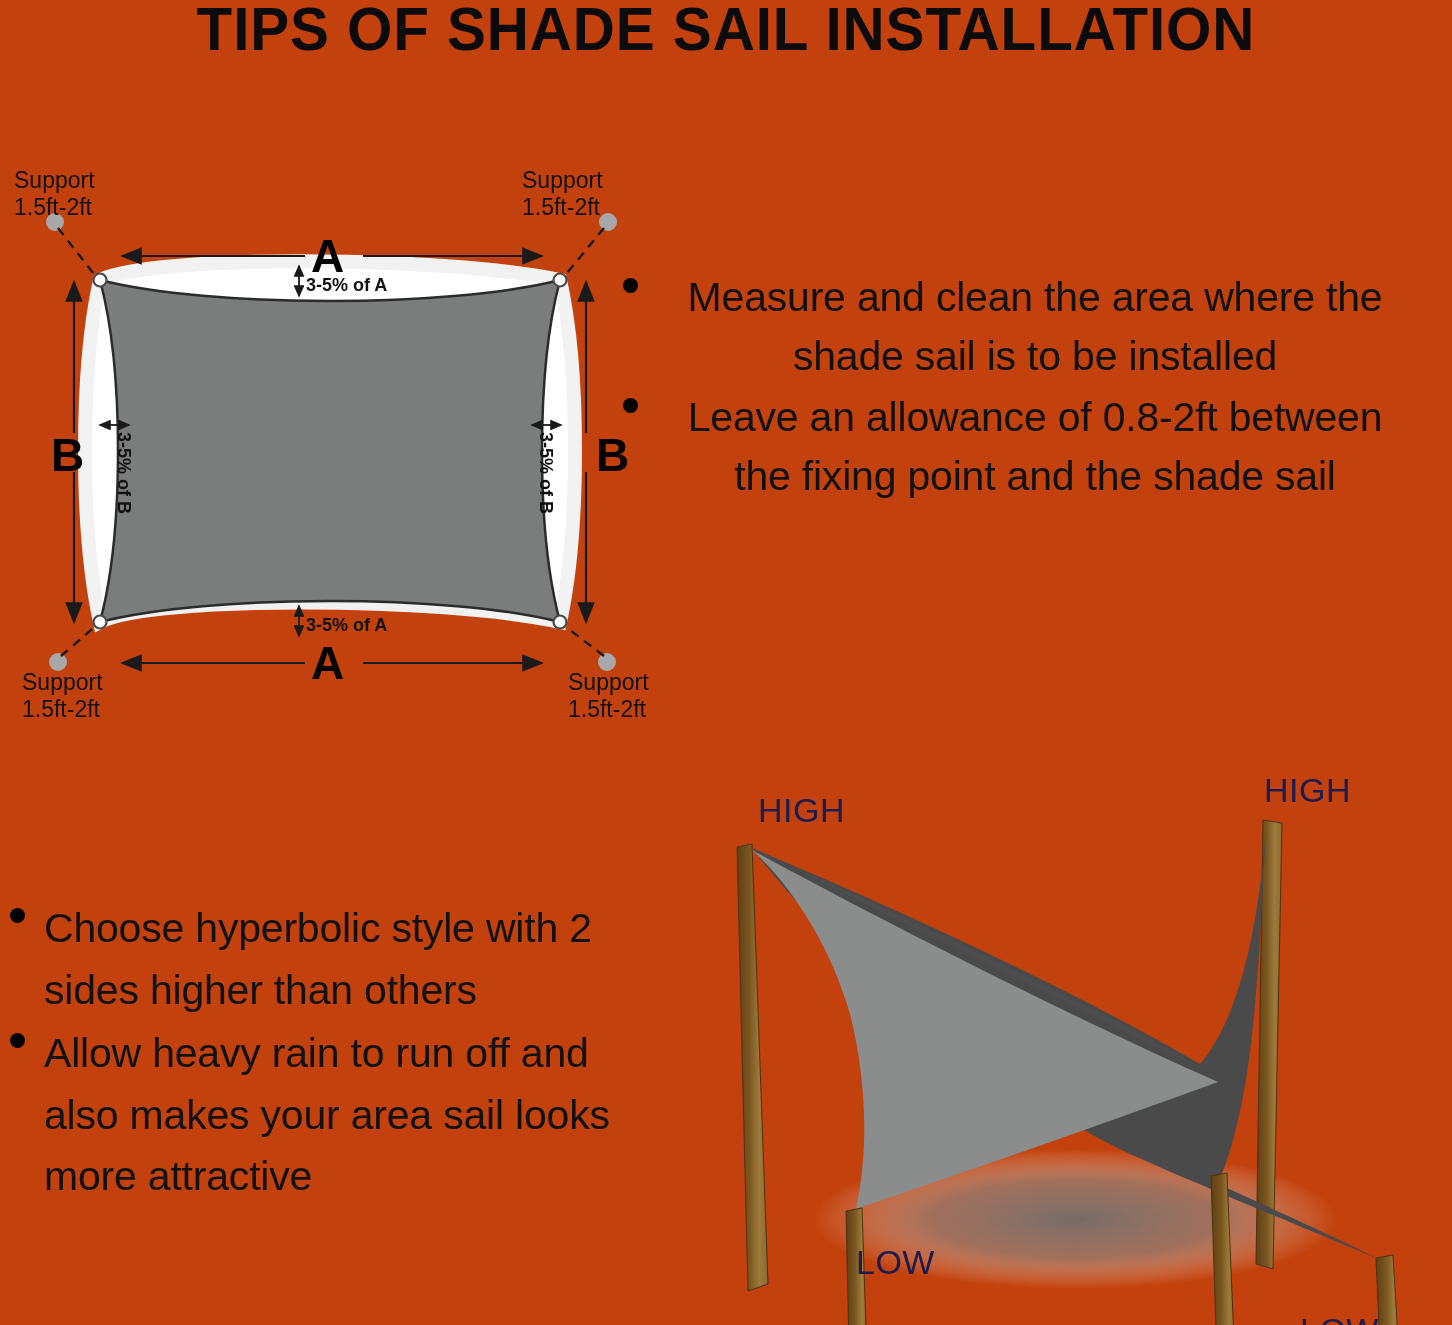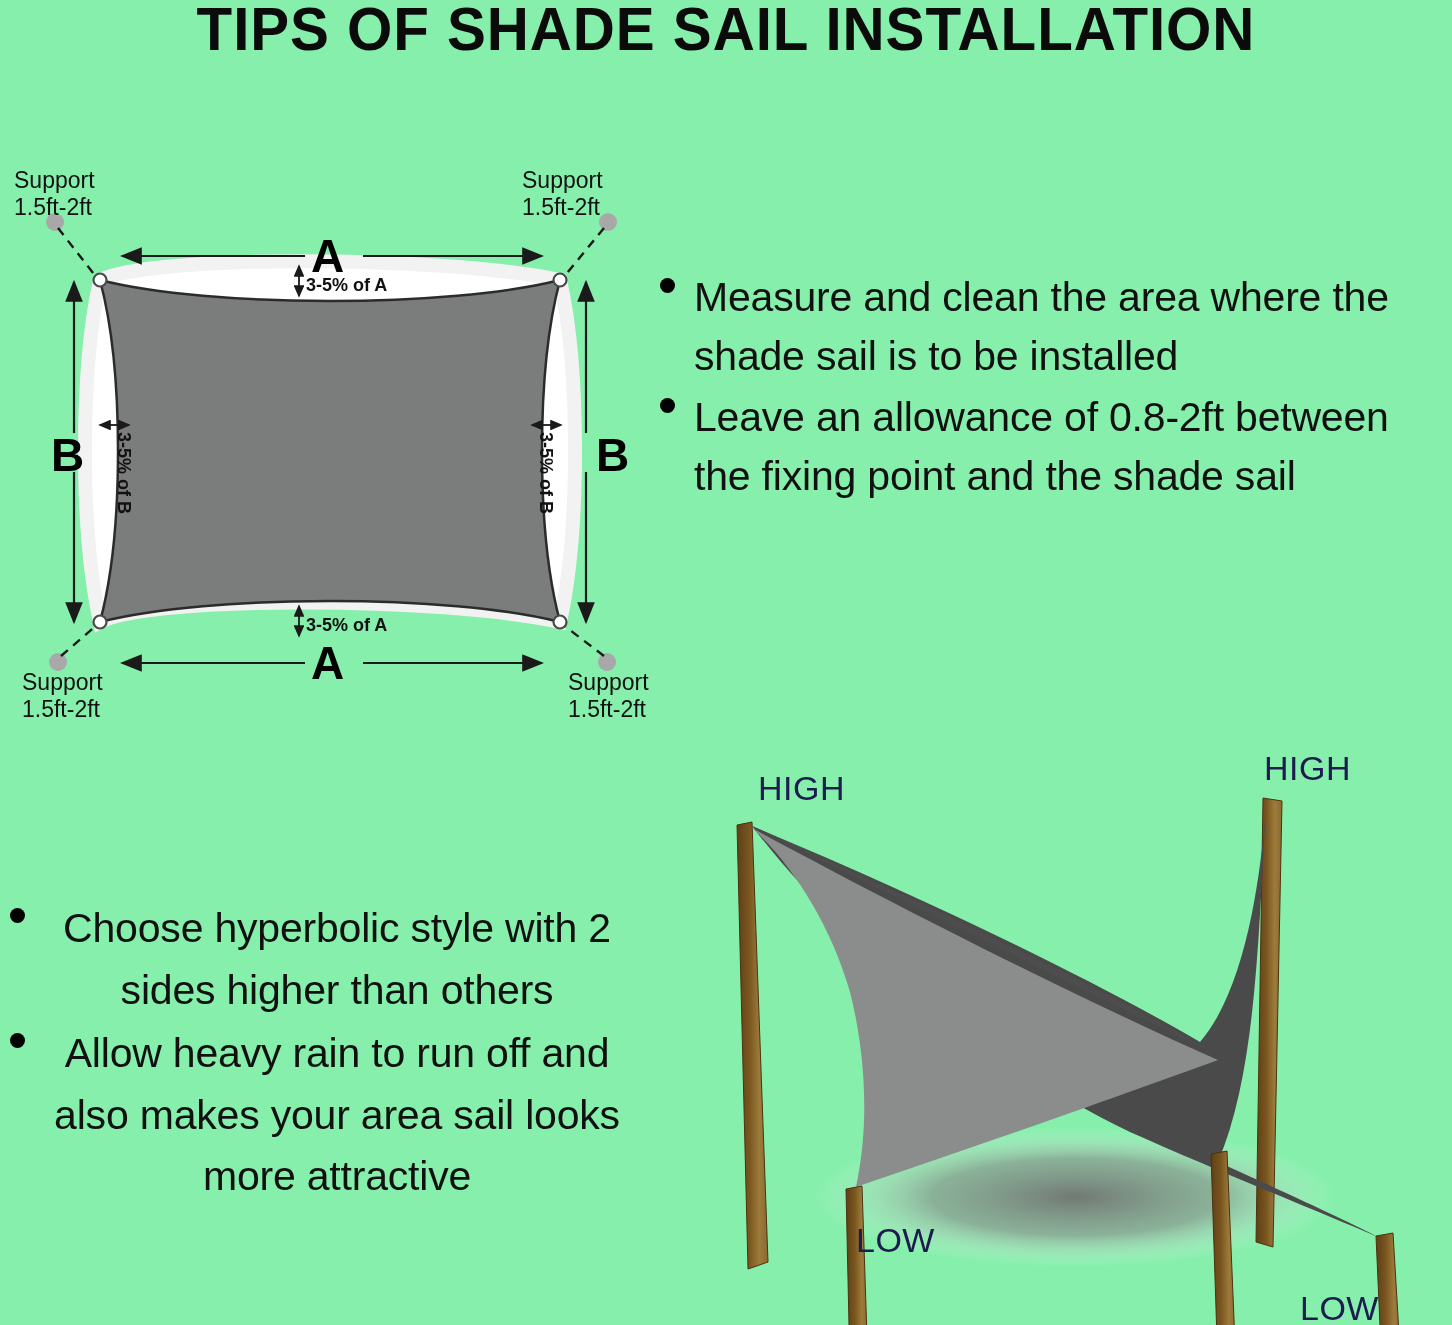--- a/index.html
+++ b/index.html
@@ -9,21 +9,21 @@
     background: #ffffff;
   }
   body {
     font-family: "Liberation Sans", sans-serif;
     color: #000000;
   }
   #page {
     position: relative;
     width: 1452px;
     height: 1325px;
-    background: #86efac;
+    background: #c2410c;
     overflow: hidden;
   }
 
   
   #title {
     position: absolute;
     left: 0;
     top: -4px;
     width: 1452px;
     text-align: center;
@@ -66,41 +66,41 @@
     background: #000000;
   }
   .bullets li .txt {
     display: block;
     font-family: "Liberation Sans Narrow", "Liberation Sans", sans-serif;
     color: #111111;
   }
 
   
   #bullets-right {
-    left: 650px;
+    left: 613px;
     top: 268px;
     width: 800px;
+    text-align: center;
   }
   #bullets-right li .txt {
     font-size: 41px;
     line-height: 1.44;
     letter-spacing: -0.2px;
   }
 
   
   #bullets-left {
     left: 0px;
     top: 898px;
     width: 630px;
   }
   #bullets-left li .txt {
     font-size: 41px;
     line-height: 1.5;
     letter-spacing: -0.2px;
-    text-align: center;
   }
 
   
   .lbl-support {
     font-family: "Liberation Sans Narrow", "Liberation Sans", sans-serif;
     font-size: 23px;
     fill: #111111;
   }
   .lbl-dim-big {
     font-family: "Liberation Sans Narrow", "Liberation Sans", sans-serif;
@@ -230,21 +230,21 @@
     <li>
       <span class="dot"></span>
       <span class="txt">Choose hyperbolic style with 2 sides higher than others</span>
     </li>
     <li>
       <span class="dot"></span>
       <span class="txt">Allow heavy rain to run off and also makes your area sail looks more attractive</span>
     </li>
   </ul>
 
-  <div class="panel" style="left:660px; top:742px;">
+  <div class="panel" style="left:660px; top:764px;">
     <svg width="792" height="535" viewBox="0 0 792 535">
 
       <defs>
         <radialGradient id="shadowGrad" cx="50%" cy="50%" r="50%">
           <stop offset="0%" stop-color="#6f6f6f" stop-opacity="0.92"></stop>
           <stop offset="55%" stop-color="#8d8d8d" stop-opacity="0.62"></stop>
           <stop offset="100%" stop-color="#ffffff" stop-opacity="0"></stop>
         </radialGradient>
         <linearGradient id="postGrad" x1="0" y1="0" x2="1" y2="0">
           <stop offset="0%" stop-color="#5e3f16"></stop>

